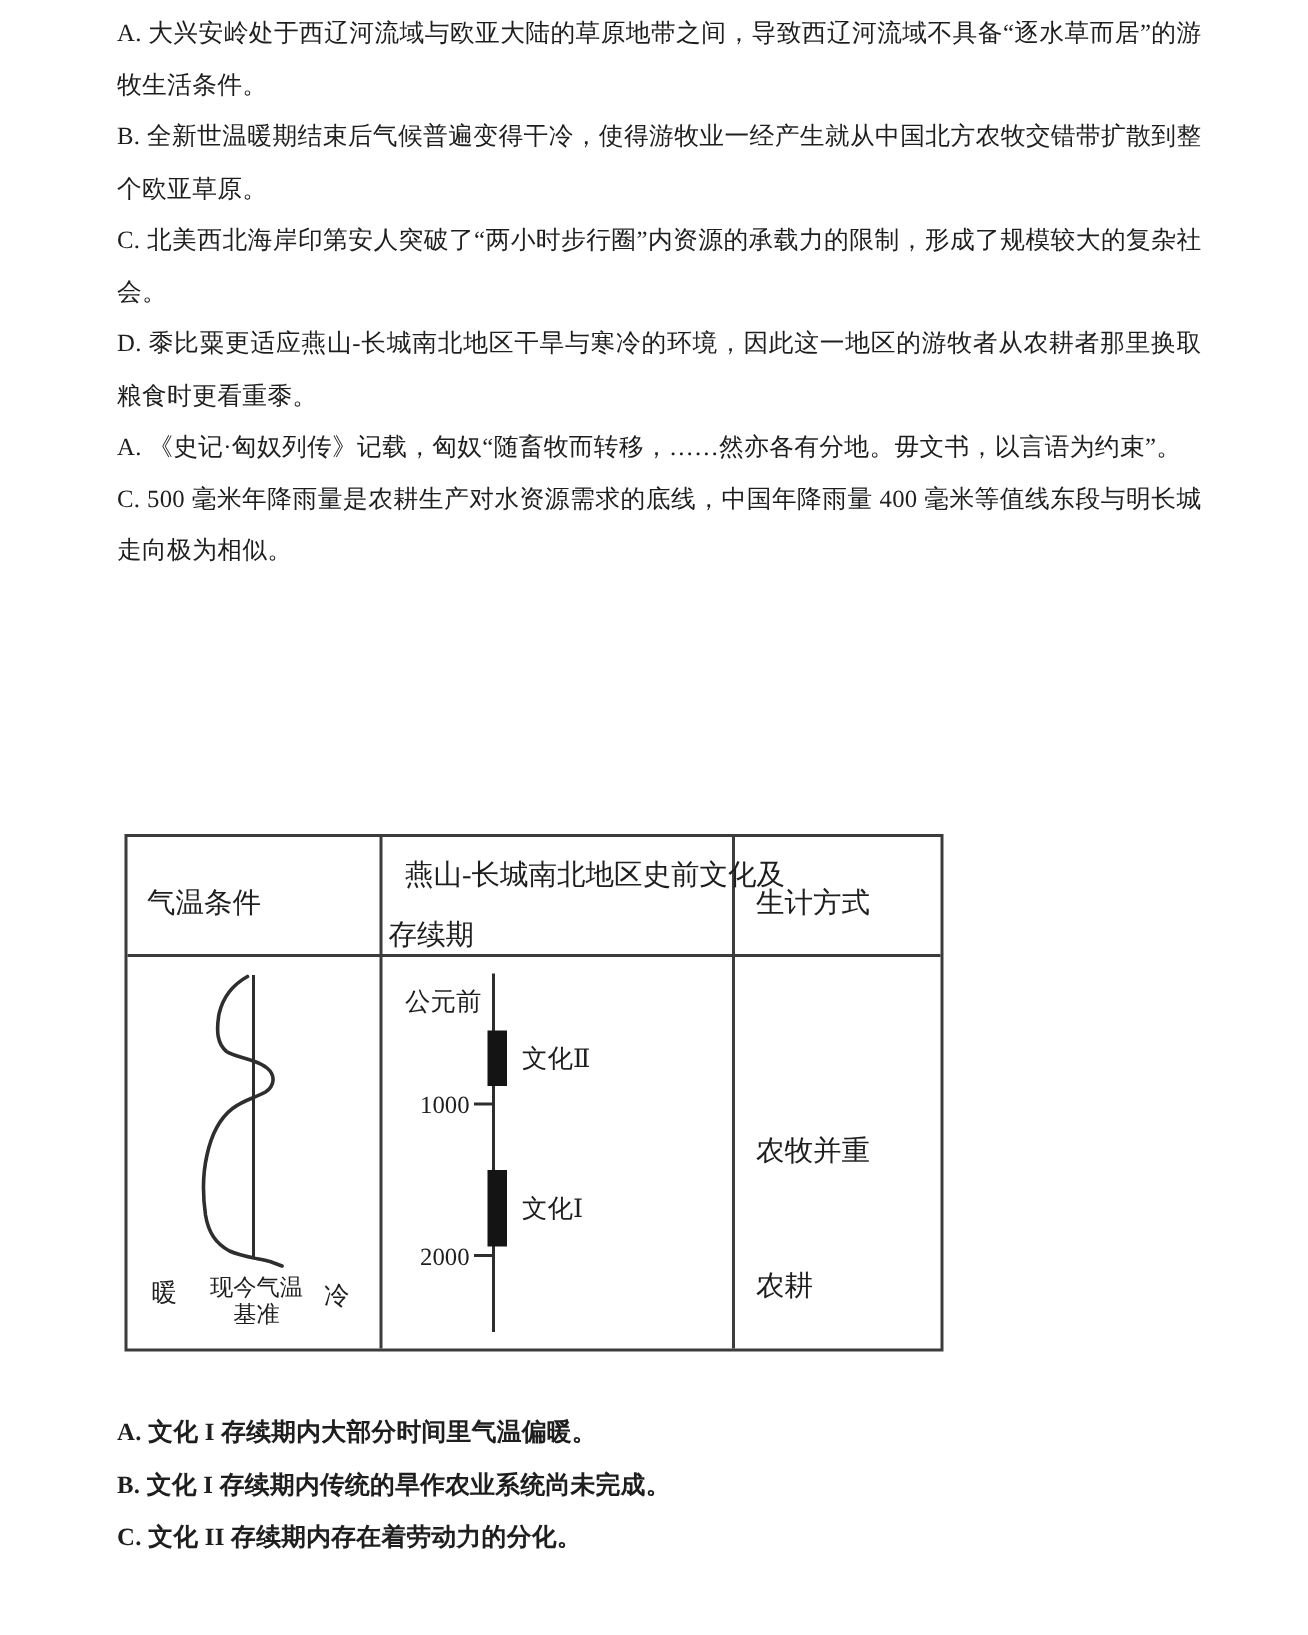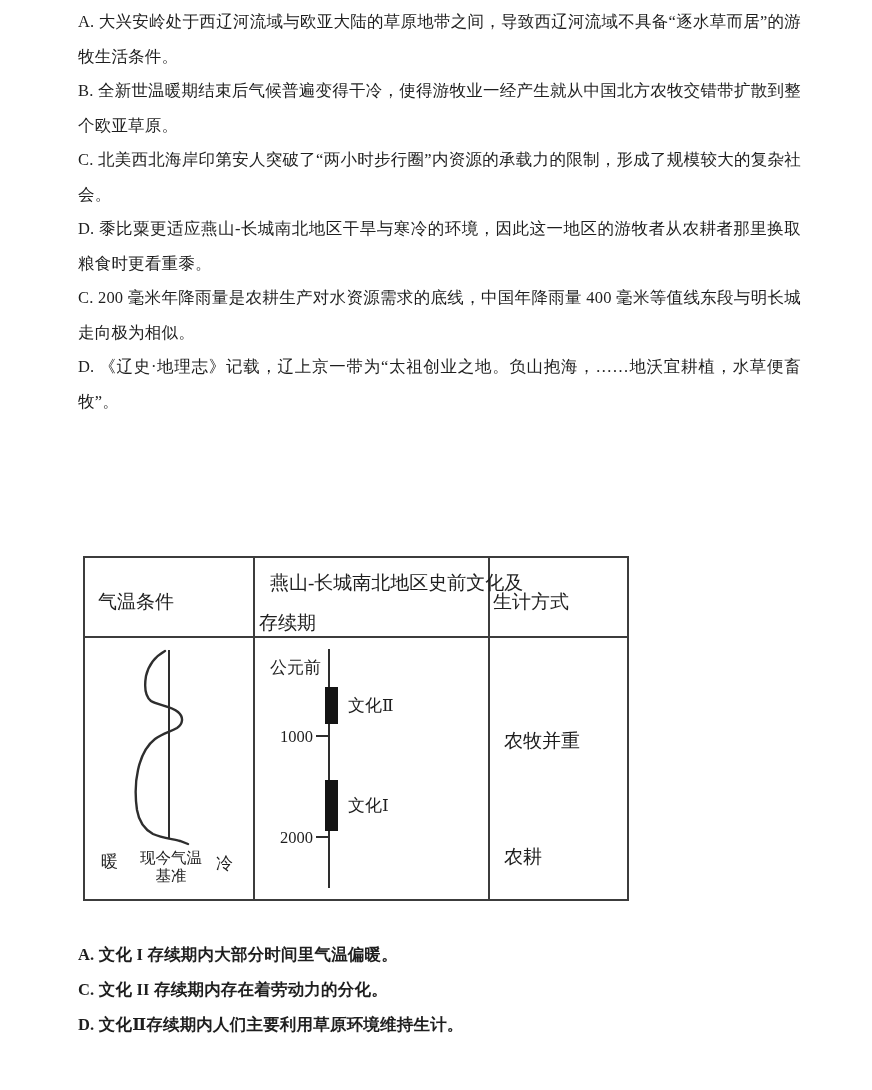--- a/index.html
+++ b/index.html
@@ -23,40 +23,40 @@
     border:2px solid #3c3c3c; box-sizing:border-box;
   }
   .ft-vline { position:absolute; top:0; height:100%; width:0; border-left:2px solid #3c3c3c; }
   .ft-vline.v1 { left:168px; }
   .ft-vline.v2 { left:403px; }
   .ft-hline { position:absolute; left:0; right:0; top:78px; height:0; border-top:2px solid #3c3c3c; }
   .ft-text { position:absolute; font-size:19px; white-space:nowrap; }
   .h1 { left:13px; top:31px;text-align:center; }
   .h2a { left:185px; top:12px; }
   .h2b { left:174px; top:52px; }
-  .h3 { left:408px; top:31px; }
-  .lv1 { left:419px; top:170px; }
+  .h3 { left:419px; top:31px; }
+  .lv1 { left:419px; top:196px; }
   .lv2 { left:419px; top:286px; }
   .cell-svg { position:absolute; top:78px; }
   .c1 { left:0; }
   .c2 { left:168px; }
   svg text { font-family:"Liberation Serif","DejaVu Serif",serif; fill:#1e1e1e; }
 </style>
 </head>
 <body>
 
 <div class="page">
 
   <div class="text-block tb-top">
     <p>A. 大兴安岭处于西辽河流域与欧亚大陆的草原地带之间，导致西辽河流域不具备“逐水草而居”的游牧生活条件。</p>
     <p>B. 全新世温暖期结束后气候普遍变得干冷，使得游牧业一经产生就从中国北方农牧交错带扩散到整个欧亚草原。</p>
     <p>C. 北美西北海岸印第安人突破了“两小时步行圈”内资源的承载力的限制，形成了规模较大的复杂社会。</p>
     <p>D. 黍比粟更适应燕山-长城南北地区干旱与寒冷的环境，因此这一地区的游牧者从农耕者那里换取粮食时更看重黍。</p>
-    <p>C. 200 毫米年降雨量是农耕生产对水资源需求的底线，中国年降雨量 400 毫米等值线东段与明长城走向极为相似。</p>
-    <p>D. 《辽史·地理志》记载，辽上京一带为“太祖创业之地。负山抱海，……地沃宜耕植，水草便畜牧”。</p>
+    <p>A. 《史记·匈奴列传》记载，匈奴“随畜牧而转移，……然亦各有分地。毋文书，以言语为约束”。</p>
+    <p>C. 500 毫米年降雨量是农耕生产对水资源需求的底线，中国年降雨量 400 毫米等值线东段与明长城走向极为相似。</p>
   </div>
 
   <div class="figure-table">
     <div class="ft-vline v1"></div>
     <div class="ft-vline v2"></div>
     <div class="ft-hline"></div>
 
     <div class="ft-text h1">气温条件</div>
     <div class="ft-text h2a">燕山-长城南北地区史前文化及</div>
     <div class="ft-text h2b">存续期</div>
@@ -93,17 +93,17 @@
       <text x="95" y="75" font-size="17">文化Ⅱ</text>
       <text x="95" y="175" font-size="17">文化Ⅰ</text>
     </svg>
 
     <div class="ft-text lv1">农牧并重</div>
     <div class="ft-text lv2">农耕</div>
   </div>
 
   <div class="text-block tb-bottom">
     <p>A. 文化 I 存续期内大部分时间里气温偏暖。</p>
+    <p>B. 文化 I 存续期内传统的旱作农业系统尚未完成。</p>
     <p>C. 文化 II 存续期内存在着劳动力的分化。</p>
-    <p>D. 文化Ⅱ存续期内人们主要利用草原环境维持生计。</p>
   </div>
 
 </div>
 
 </body></html>

